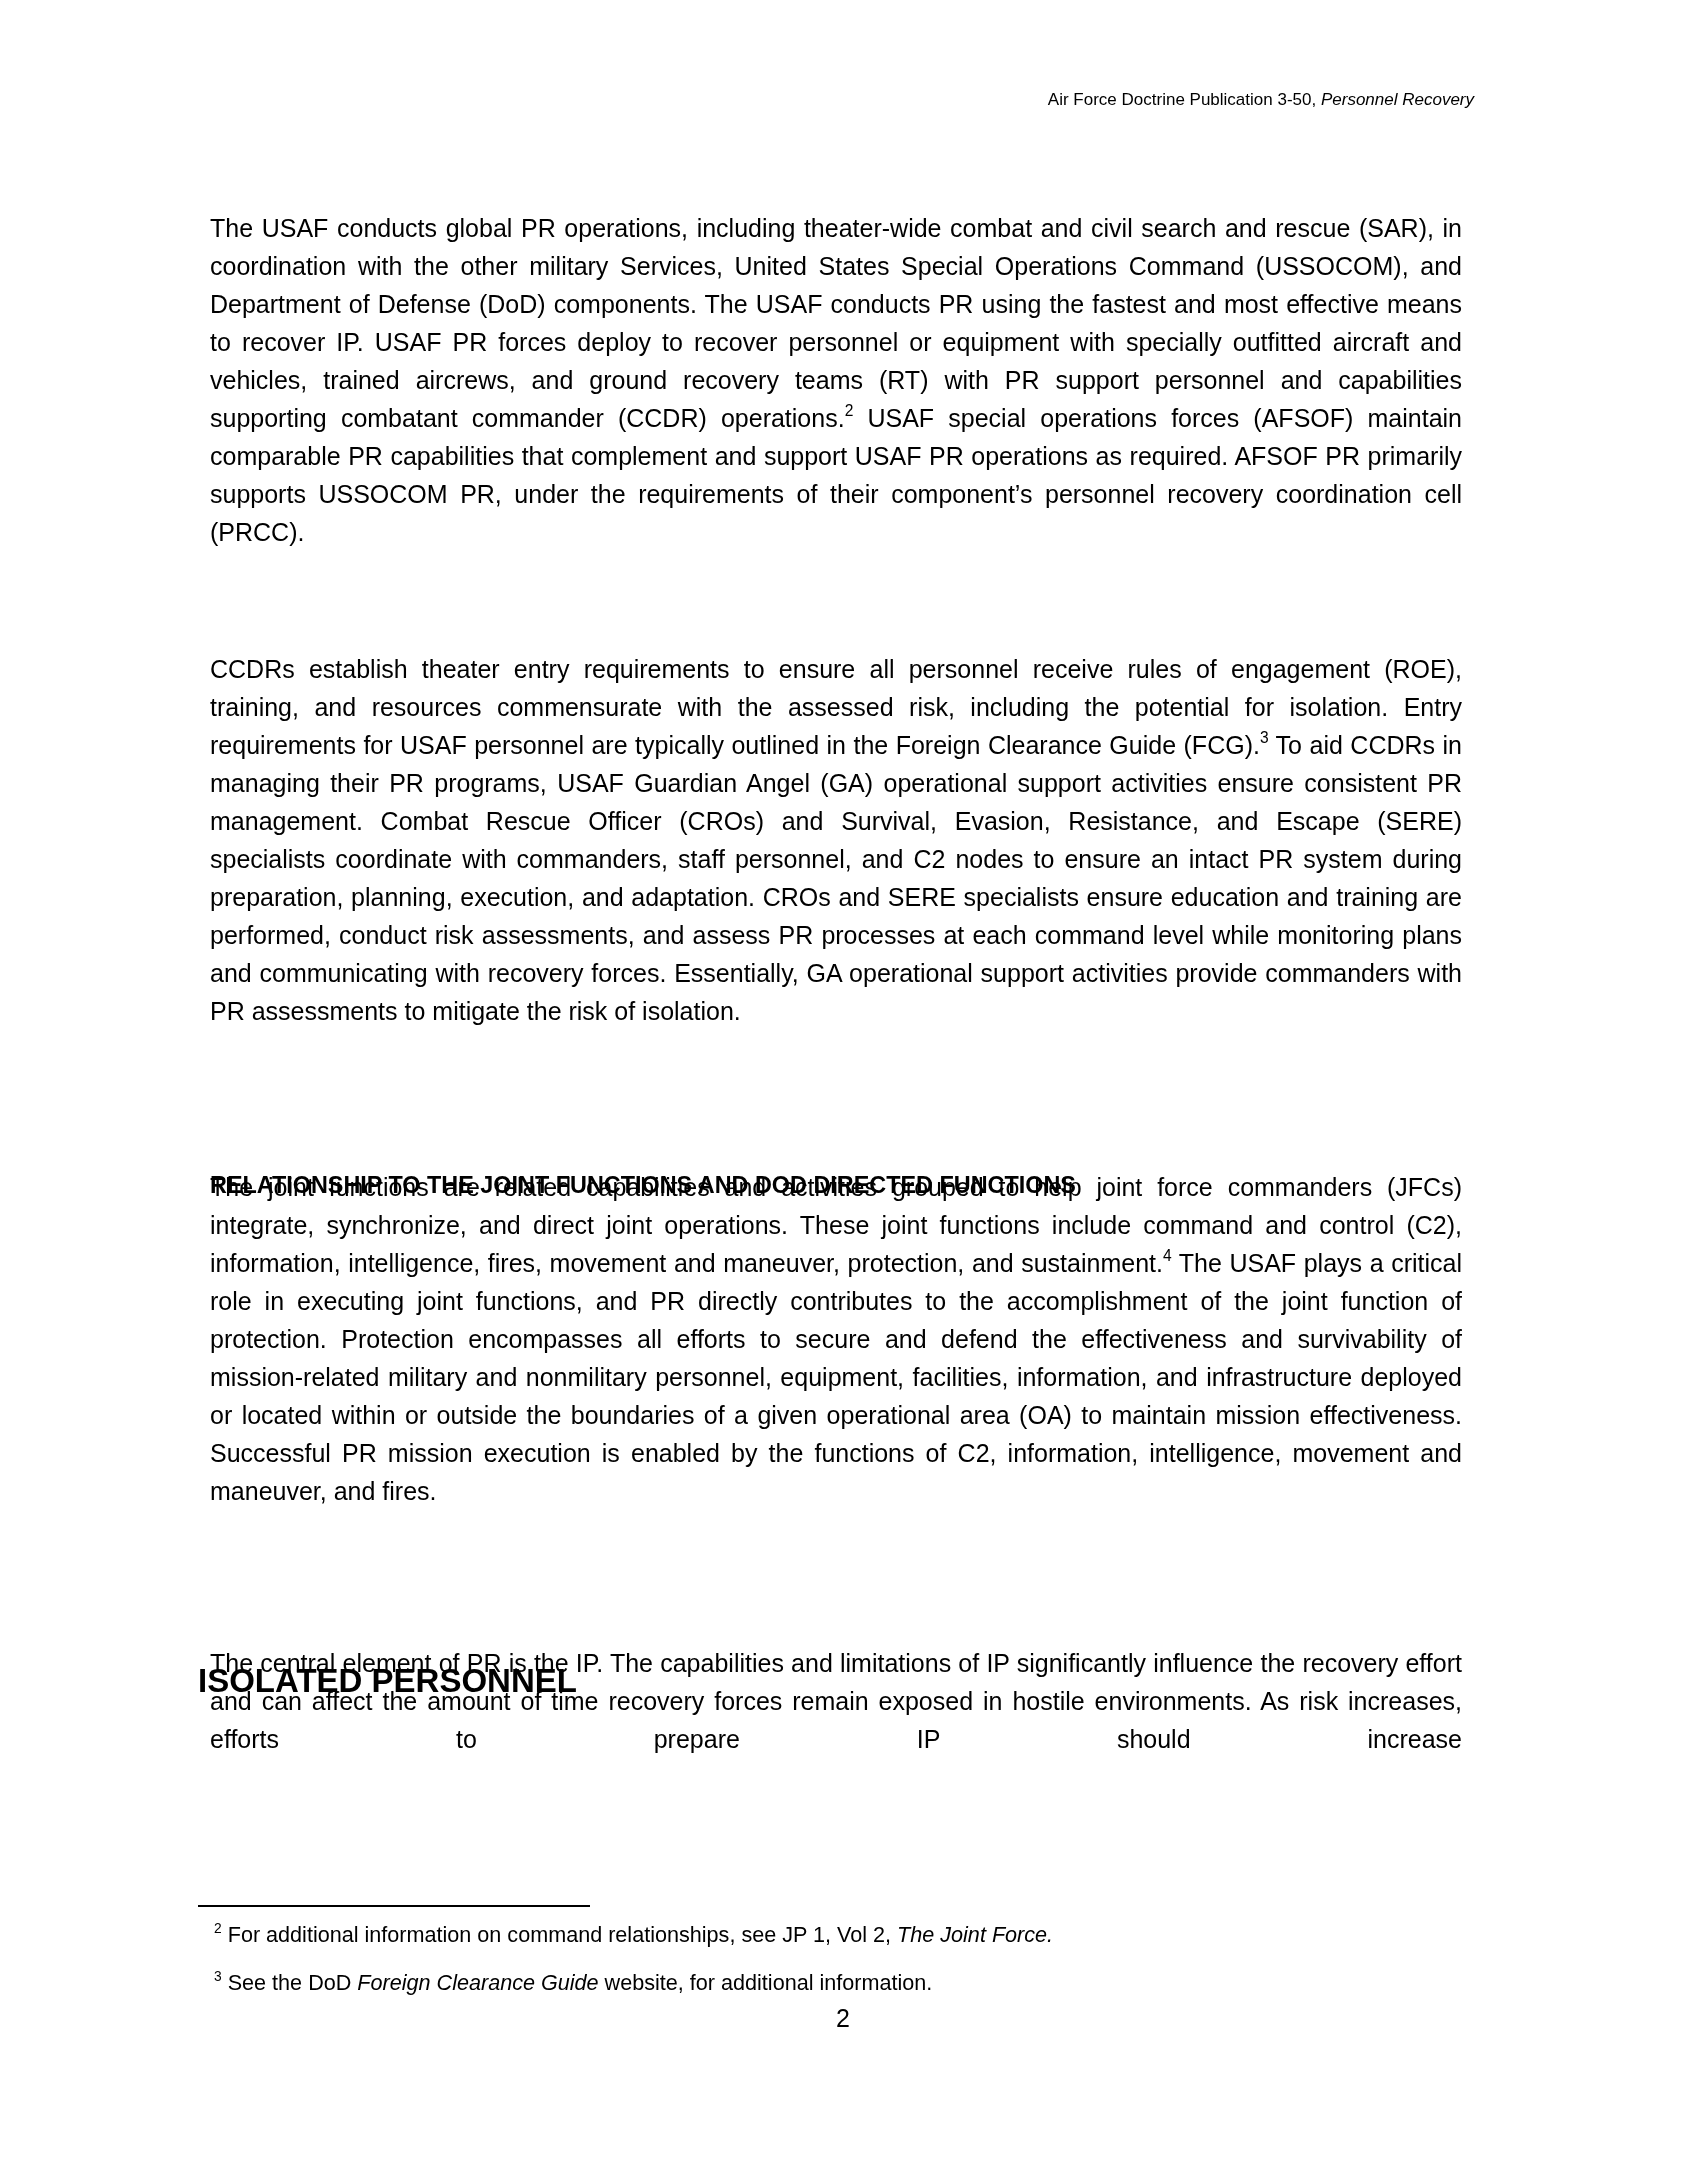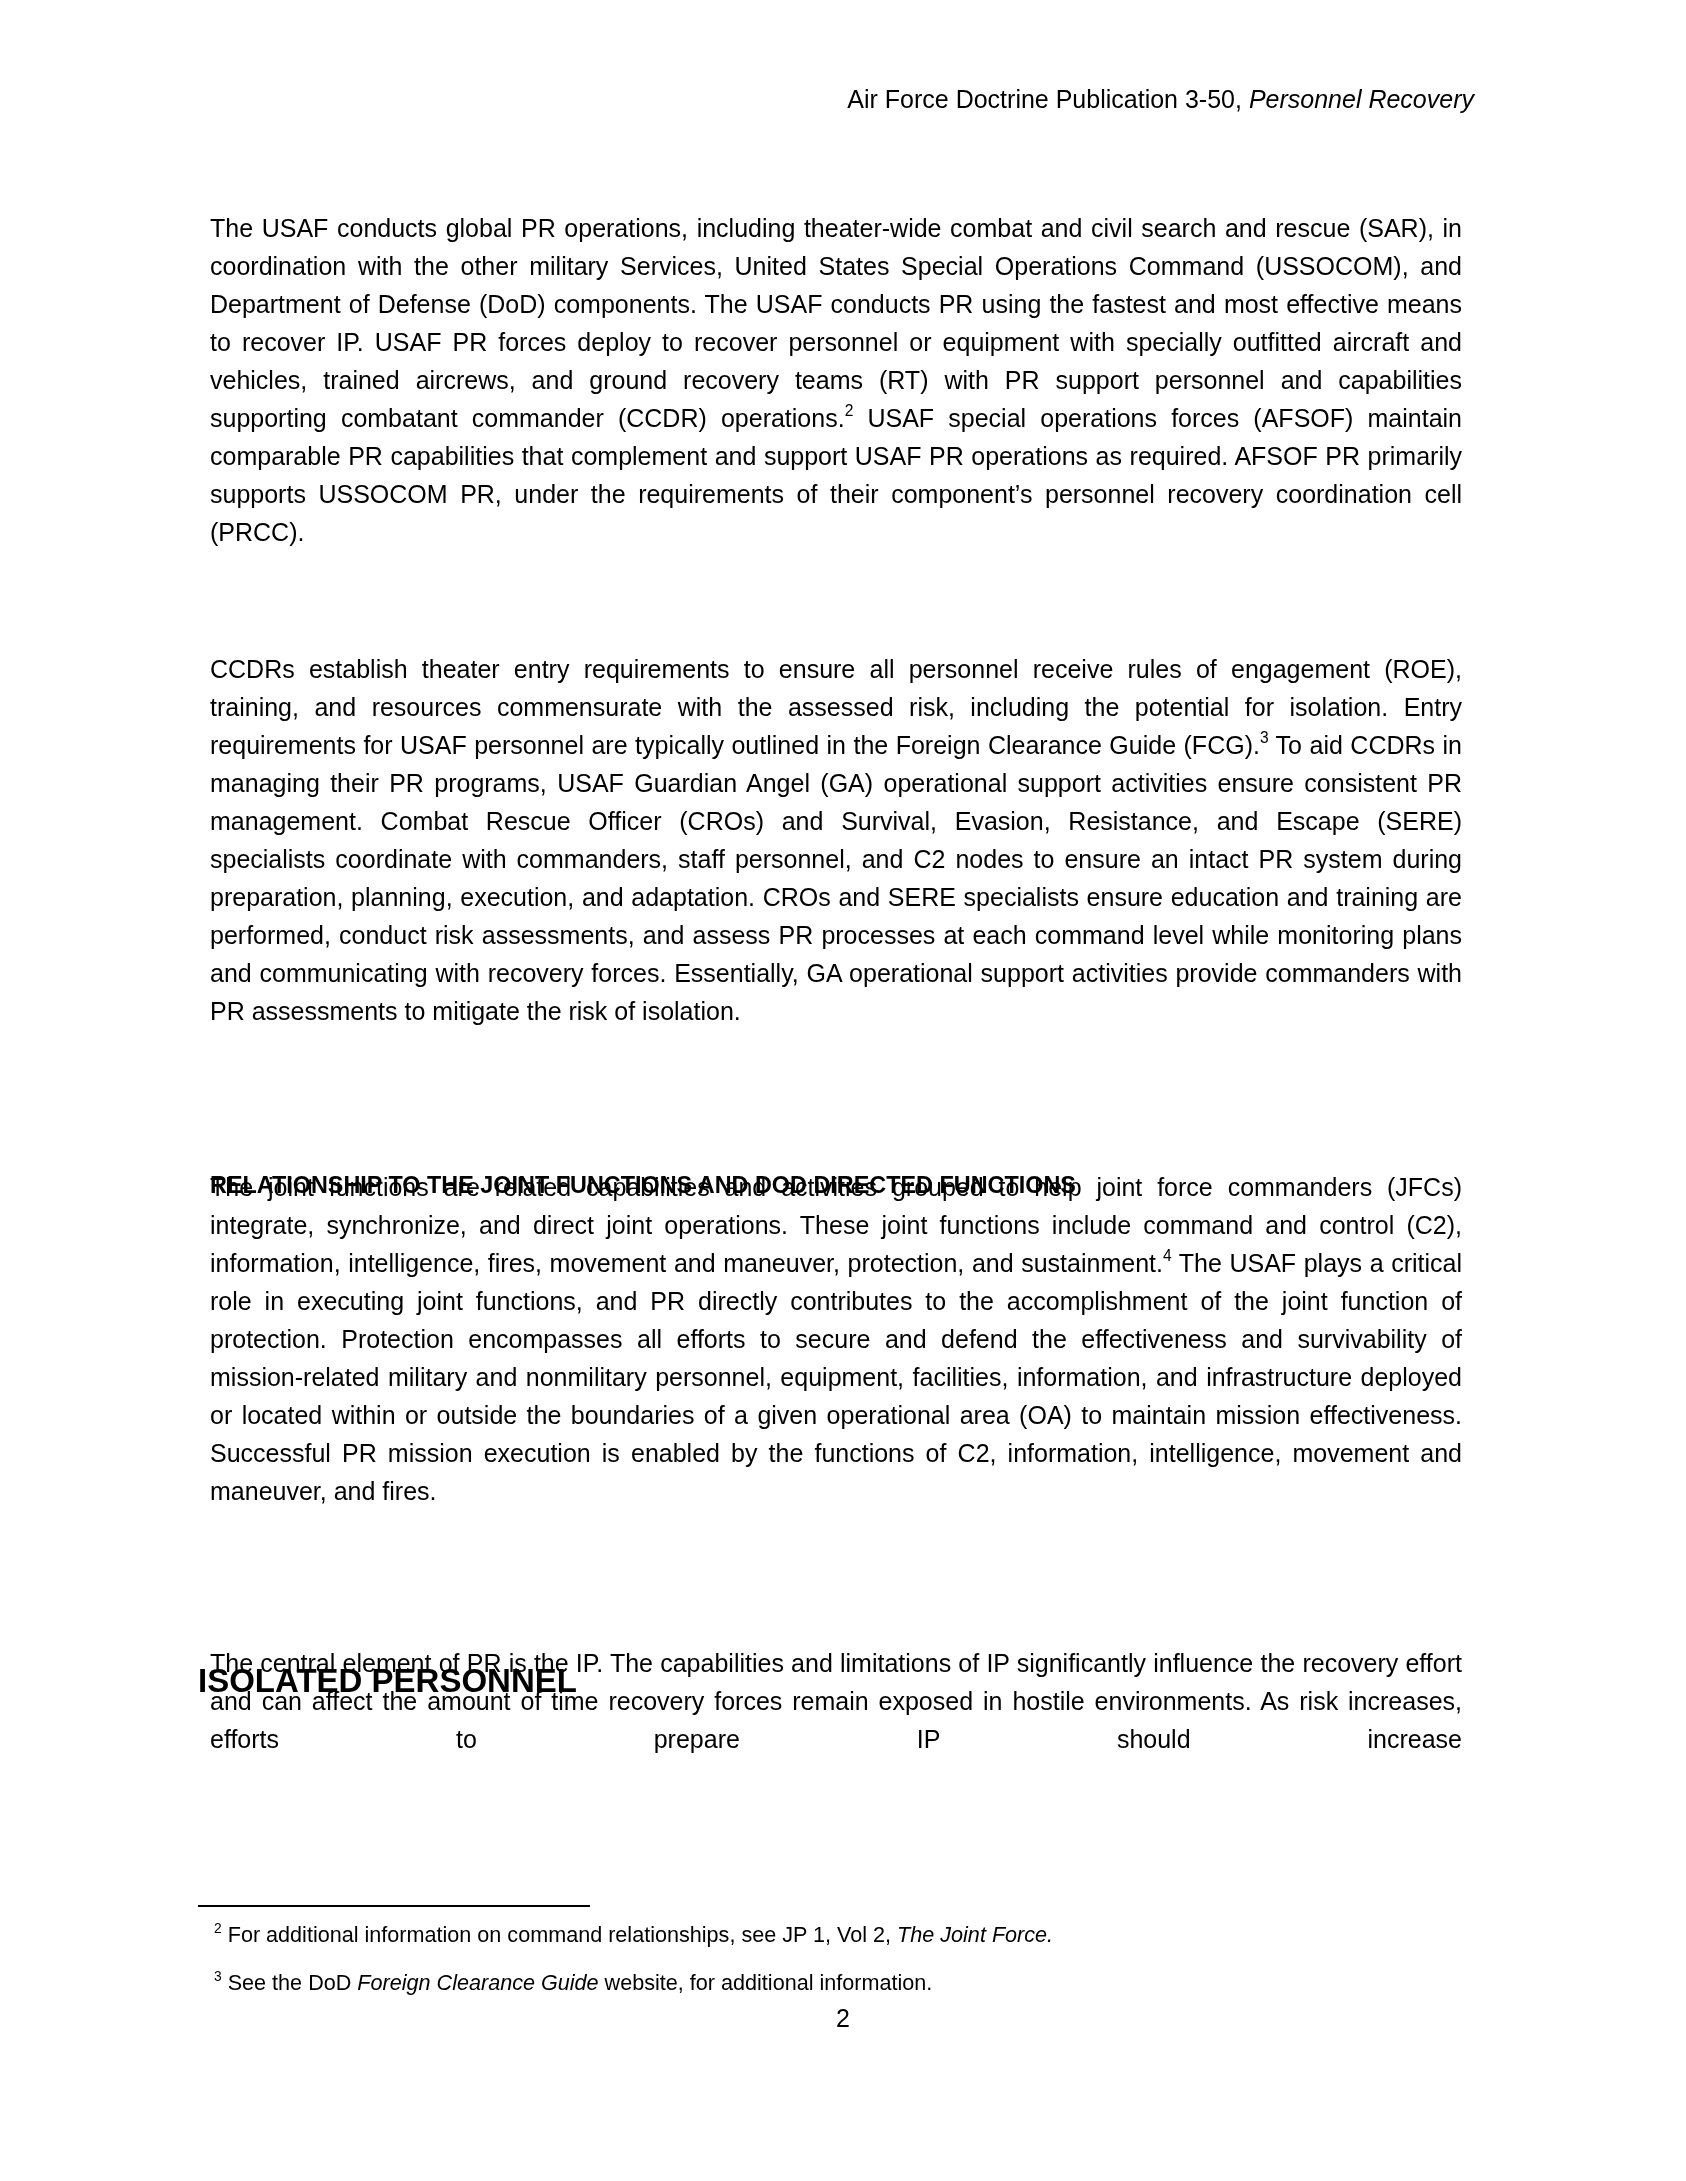--- a/index.html
+++ b/index.html
@@ -1,18 +1,18 @@
 <!DOCTYPE html>
 <html style="font-size:14.7px"><head>
 <meta charset="utf-8">
 <style>
   html, body { margin: 0; padding: 0; background: #ffffff; }
   body { width: 1686px; height: 2182px; position: relative; overflow: hidden;
          font-family: "Liberation Sans", sans-serif; color: #000000; }
-  .page-header { position: absolute; top: 81px; right: 212px; font-size: 25px; line-height: 37px; white-space: nowrap; }
+  .page-header { position: absolute; top: 81px; right: 212px; font-size: 17px; line-height: 37px; white-space: nowrap; }
   .page-header i { font-style: italic; }
   .block { position: absolute; left: 198px; width: 1276px; }
   .para { font-size: 25px; line-height: 38px; text-align: justify; margin: 12px; }
   sup { font-size: 15.6px; line-height: 0; position: relative; top: -1.8px; vertical-align: super; }
   .h3 { font-size: 23.4px; font-weight: bold; line-height: 37px; margin: 12px; letter-spacing: 0; }
   .h2 { font-size: 33px; font-weight: bold; line-height: 44px; margin: 0; }
   .fn-rule { position: absolute; left: 198px; top: 1905px; width: 392px; height: 1.8px; background: #000000; }
   .footnotes { position: absolute; left: 198px; top: 1903px; width: 1286px; }
   .fn { font-size: 21.6px; line-height: 32px; margin: 16px; white-space: nowrap; }
   .fn sup { font-size: 13.8px; top: -0.9px; }

